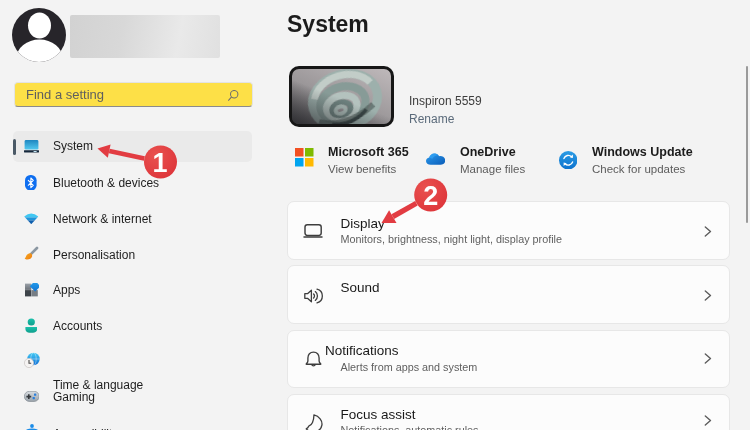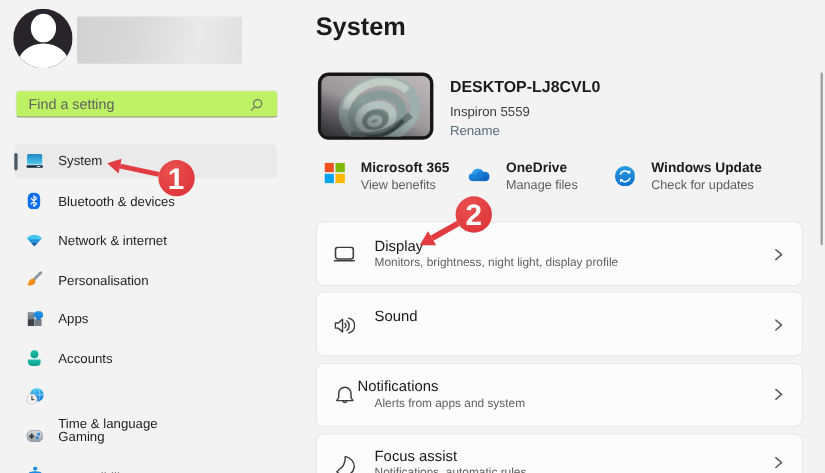--- a/index.html
+++ b/index.html
@@ -27,21 +27,21 @@
       <g clip-path="url(#avclip)">
         <ellipse cx="27.5" cy="17.5" rx="11.5" ry="13" fill="#ffffff"></ellipse>
         <ellipse cx="27.5" cy="50" rx="23" ry="18.5" fill="#ffffff"></ellipse>
       </g>
     </svg>
   </div>
 
   <div class="abs" style="left:70px; top:15px; width:150px; height:43px; border-radius:2px;
     background:linear-gradient(100deg,#d2d2d2 0%,#d8d8d8 35%,#e9e9e9 72%,#e0e0e0 100%);"></div>
 
-  <div class="abs" style="left:14px; top:82px; width:239px; height:25px; background:#bef264;
+  <div class="abs" style="left:14px; top:82px; width:239px; height:25px; background:#fde047;
       border:1px solid #e3e3e3; border-bottom:1px solid #8b8b8b; border-radius:4px;">
     <div class="abs" style="left:11px; top:0; line-height:24px; font-size:13px; color:#5f5f5f;">Find a setting</div>
     <svg class="abs" style="right:13px; top:7px;" width="12" height="12" viewBox="0 0 12 12">
       <circle cx="7.2" cy="4.2" r="3.7" fill="none" stroke="#6e6e6e" stroke-width="1.05"></circle>
       <line x1="4.4" y1="7.2" x2="1.5" y2="10.3" stroke="#6e6e6e" stroke-width="1.05" stroke-linecap="round"></line>
     </svg>
   </div>
 
   <div class="abs" style="left:13px; top:131px; width:239px; height:30.5px; background:#eaeaea; border-radius:5px;"></div>
   <div class="abs" style="left:13px; top:139px; width:3px; height:15.5px; background:#4a5966; border-radius:2px;"></div>
@@ -205,21 +205,20 @@
           <ellipse cx="-5" cy="5.5" rx="15.5" ry="11" fill="none" stroke="#b4c2be" stroke-width="7"></ellipse>
           <ellipse cx="-6" cy="7.5" rx="9.5" ry="6.5" fill="none" stroke="#6d817e" stroke-width="5.5"></ellipse>
           <ellipse cx="-7" cy="8.5" rx="5" ry="3.5" fill="none" stroke="#a8b8b4" stroke-width="4"></ellipse>
           <path d="M-31 14 Q-6 28 26 12" fill="none" stroke="#49565399" stroke-width="6"></path>
           <path d="M-19 20 Q0 27 18 15" fill="none" stroke="#394544" stroke-width="3.5"></path>
         </g>
         <rect width="99" height="55" fill="url(#thshade)"></rect>
       </g>
     </svg>
   </div>
-  <div class="abs" style="left:409px; top:72px; font-size:14.5px; font-weight:700; color:#1b1b1b;">DESKTOP-LJ8CVL0</div>
   <div class="abs" style="left:409px; top:94px; font-size:12px; color:#3d3d3d;">Inspiron 5559</div>
   <div class="abs" style="left:409px; top:112px; font-size:12px; color:#5a6a7a;">Rename</div>
 
   <div class="abs" style="left:295px; top:148px;">
     <svg width="18.5" height="18.5" viewBox="0 0 18.5 18.5">
       <rect x="0" y="0" width="8.5" height="8.5" fill="#f25022"></rect>
       <rect x="10" y="0" width="8.5" height="8.5" fill="#7fba00"></rect>
       <rect x="0" y="10" width="8.5" height="8.5" fill="#00a4ef"></rect>
       <rect x="10" y="10" width="8.5" height="8.5" fill="#ffb900"></rect>
     </svg>

